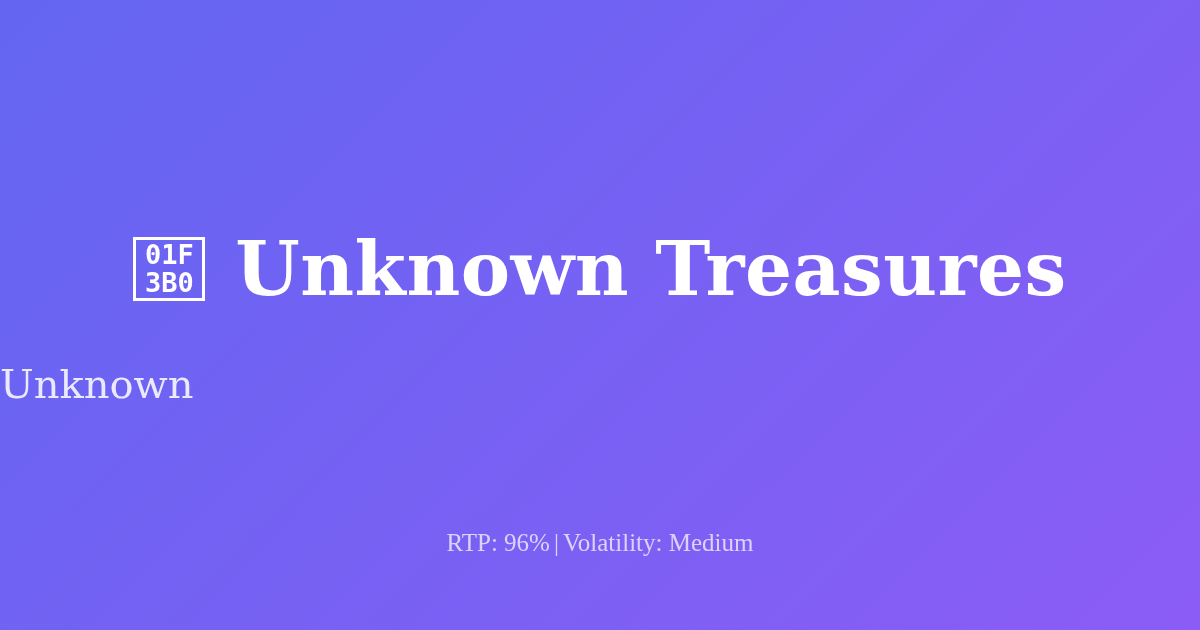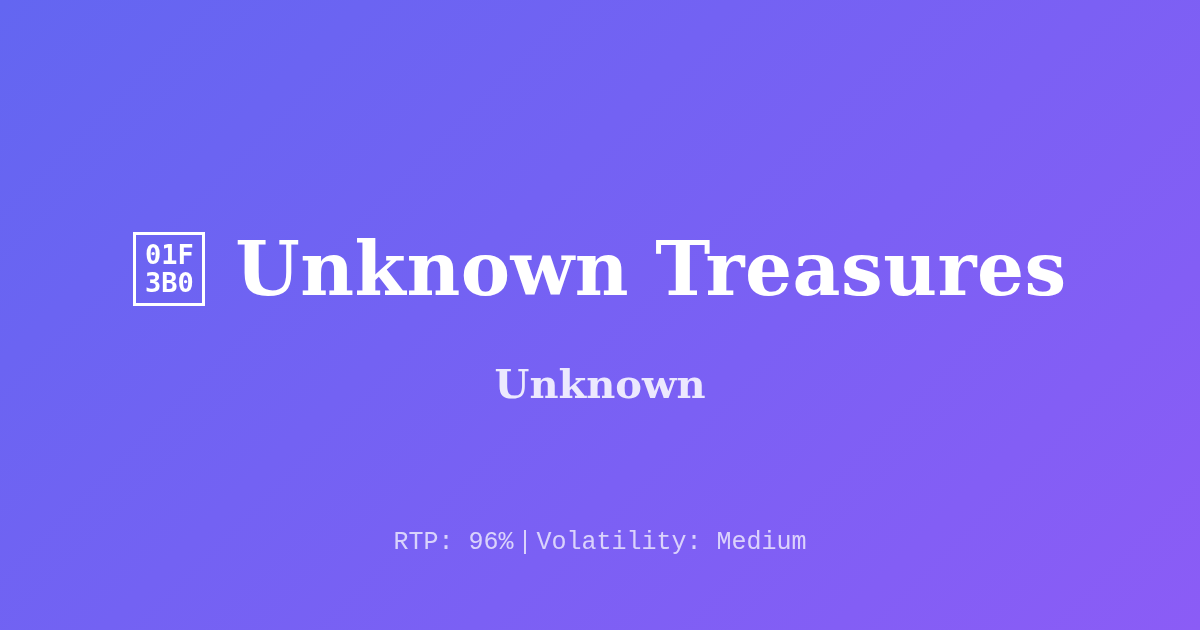--- a/index.html
+++ b/index.html
@@ -38,21 +38,21 @@
     align-items: center;
     justify-content: center;
     gap: 30px;
     line-height: 1;
   }
 
   
   .tofu-glyph {
     box-sizing: border-box;
     width: 72px;
-    height: 74px;
+    height: 64px;
     border: 3px solid #ffffff;
     display: flex;
     flex-direction: column;
     align-items: center;
     justify-content: center;
     color: #ffffff;
     font-family: "DejaVu Sans Mono", "Liberation Mono", monospace;
     font-size: 27px;
     font-weight: 700;
     letter-spacing: 0px;
@@ -78,39 +78,39 @@
     white-space: nowrap;
   }
 
   
   .card-subtitle {
     position: absolute;
     top: 362px;
     left: 0;
     right: 0;
     margin: 0;
-    text-align: center;
+    text-align: left;
     color: rgba(255, 255, 255, 0.86);
     font-family: "DejaVu Serif", "Liberation Serif", serif;
-    font-weight: 700;
+    font-weight: 400;
     font-size: 40px;
     line-height: 1.1;
     white-space: nowrap;
   }
 
   
   .card-meta {
     position: absolute;
     top: 528px;
     left: 0;
     right: 0;
     margin: 0;
     text-align: center;
     color: rgba(255, 255, 255, 0.72);
-    font-family: Liberation Mono, monospace;
+    font-family: Liberation Serif, serif;
     font-weight: 400;
     font-size: 25px;
     line-height: 1.2;
     white-space: nowrap;
   }
 
   .meta-sep {
     padding: 0 4px;
   }
 </style>

